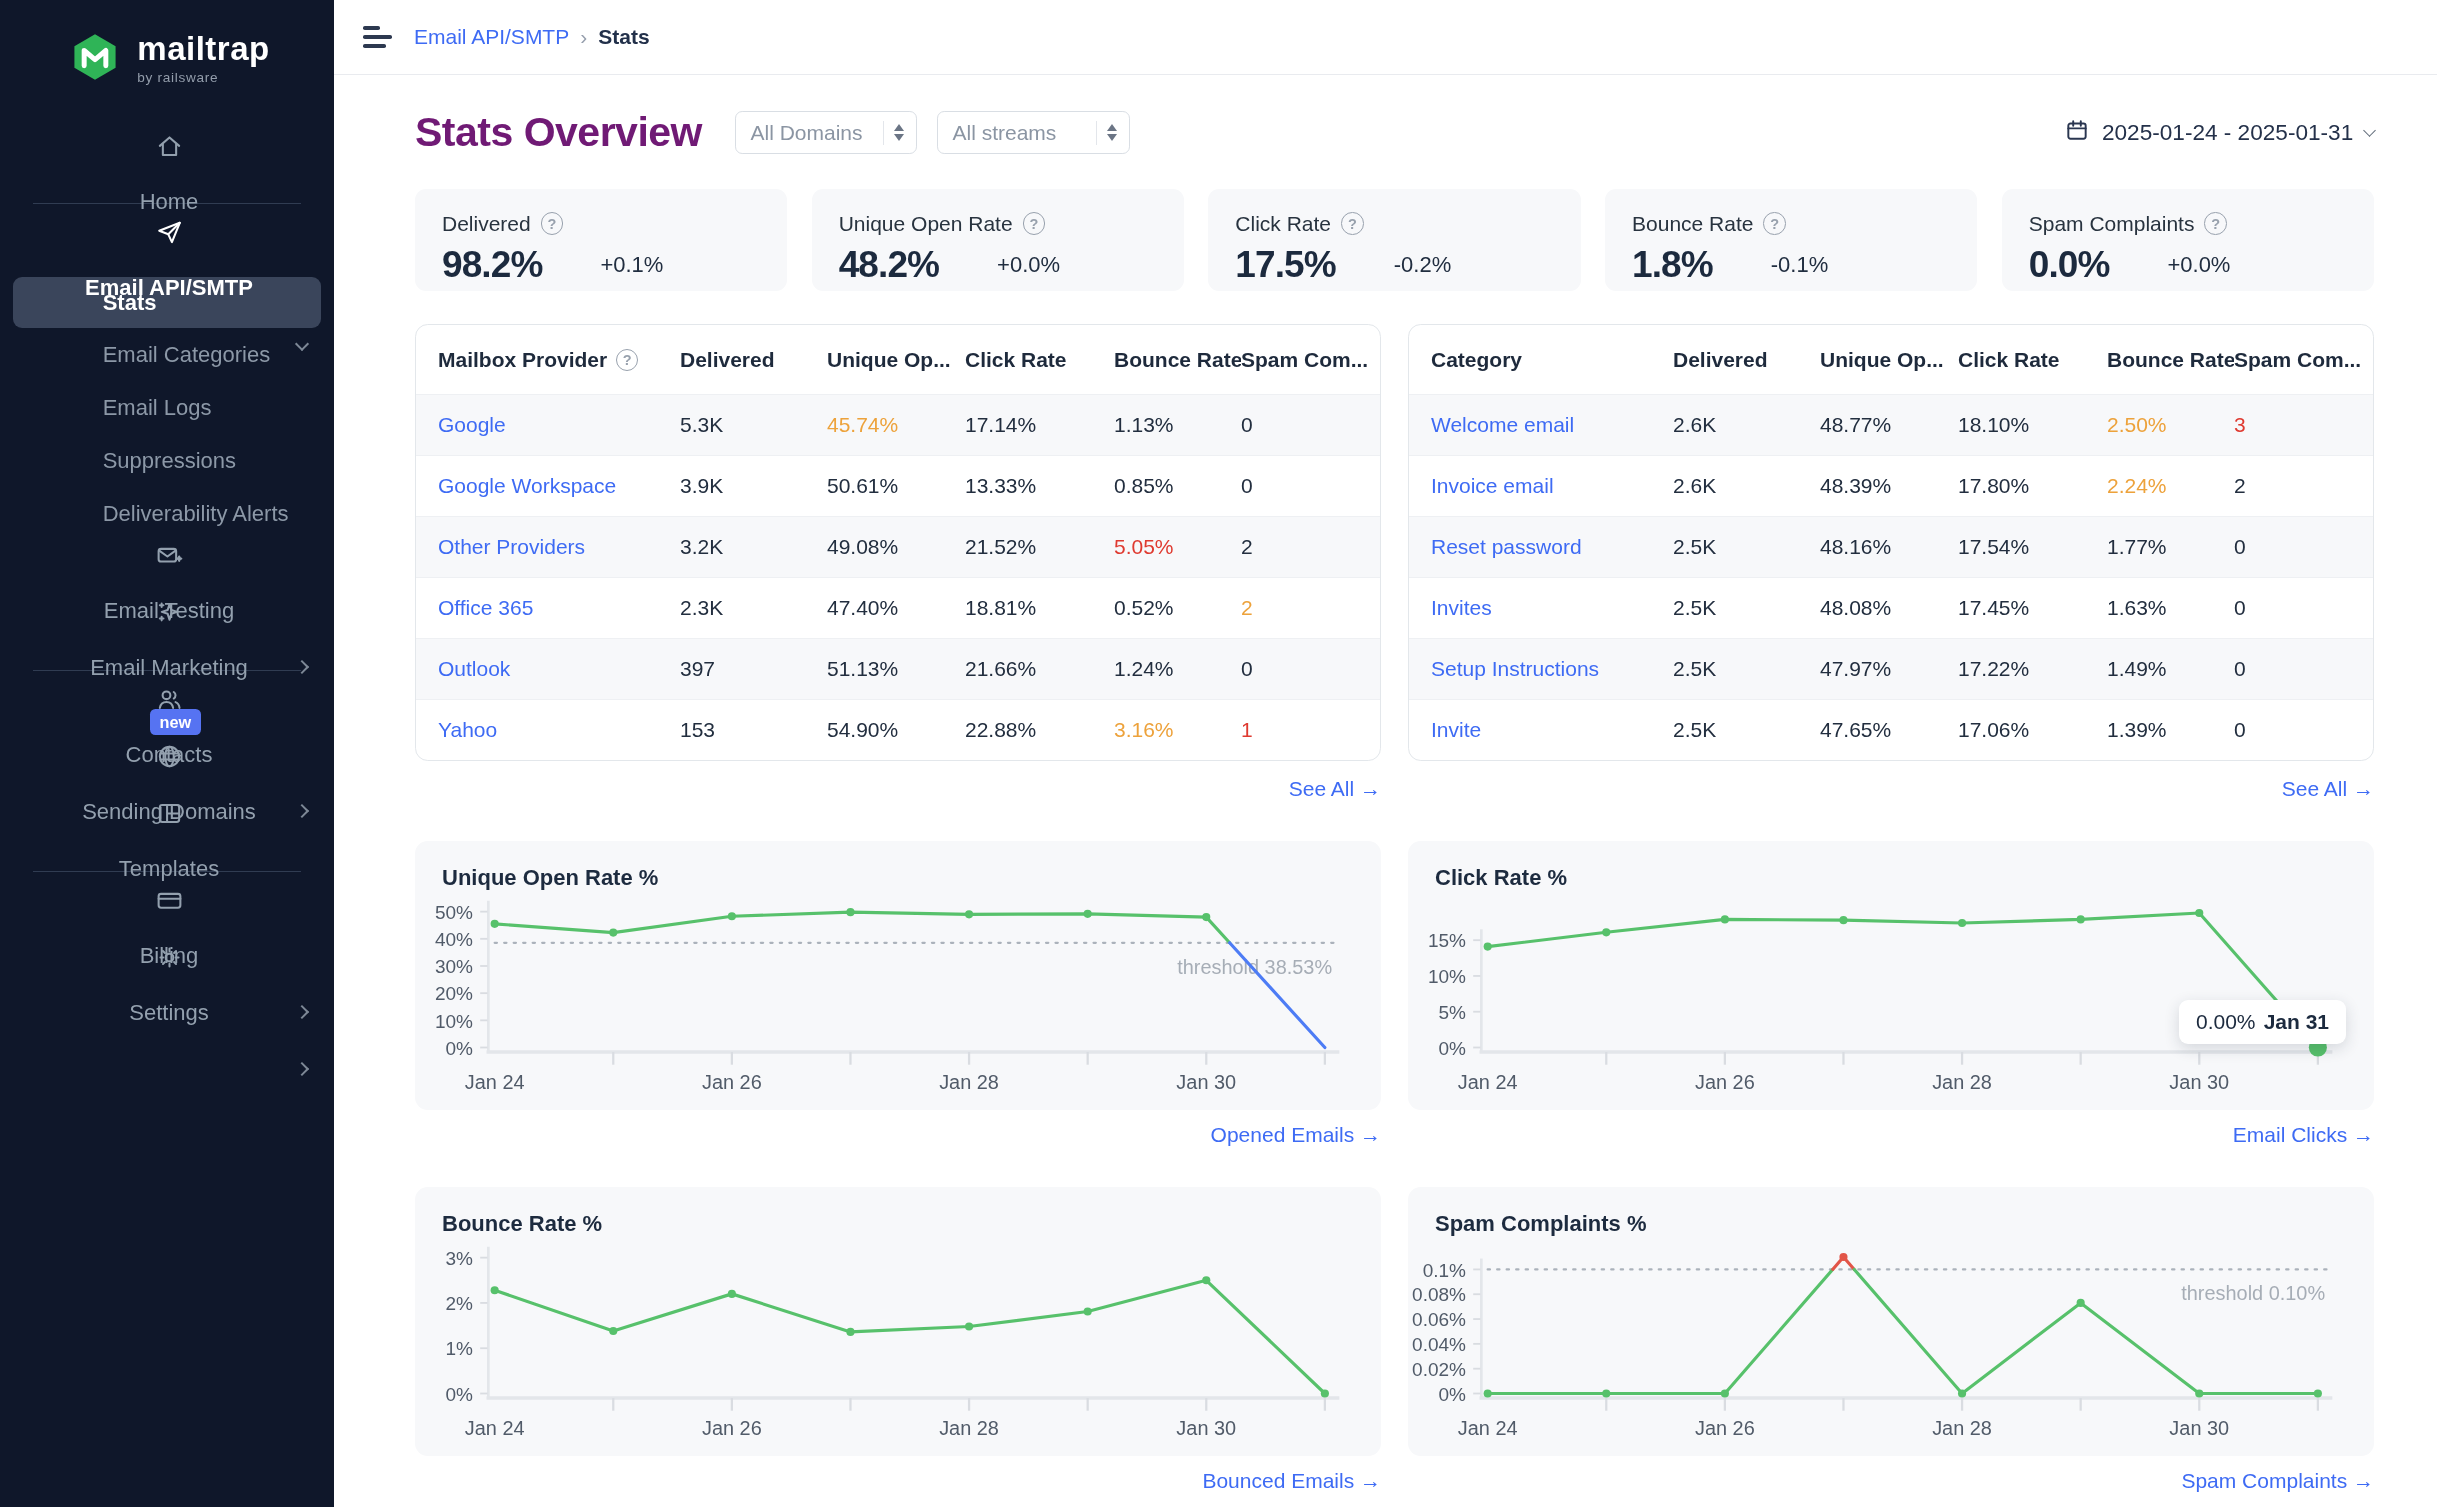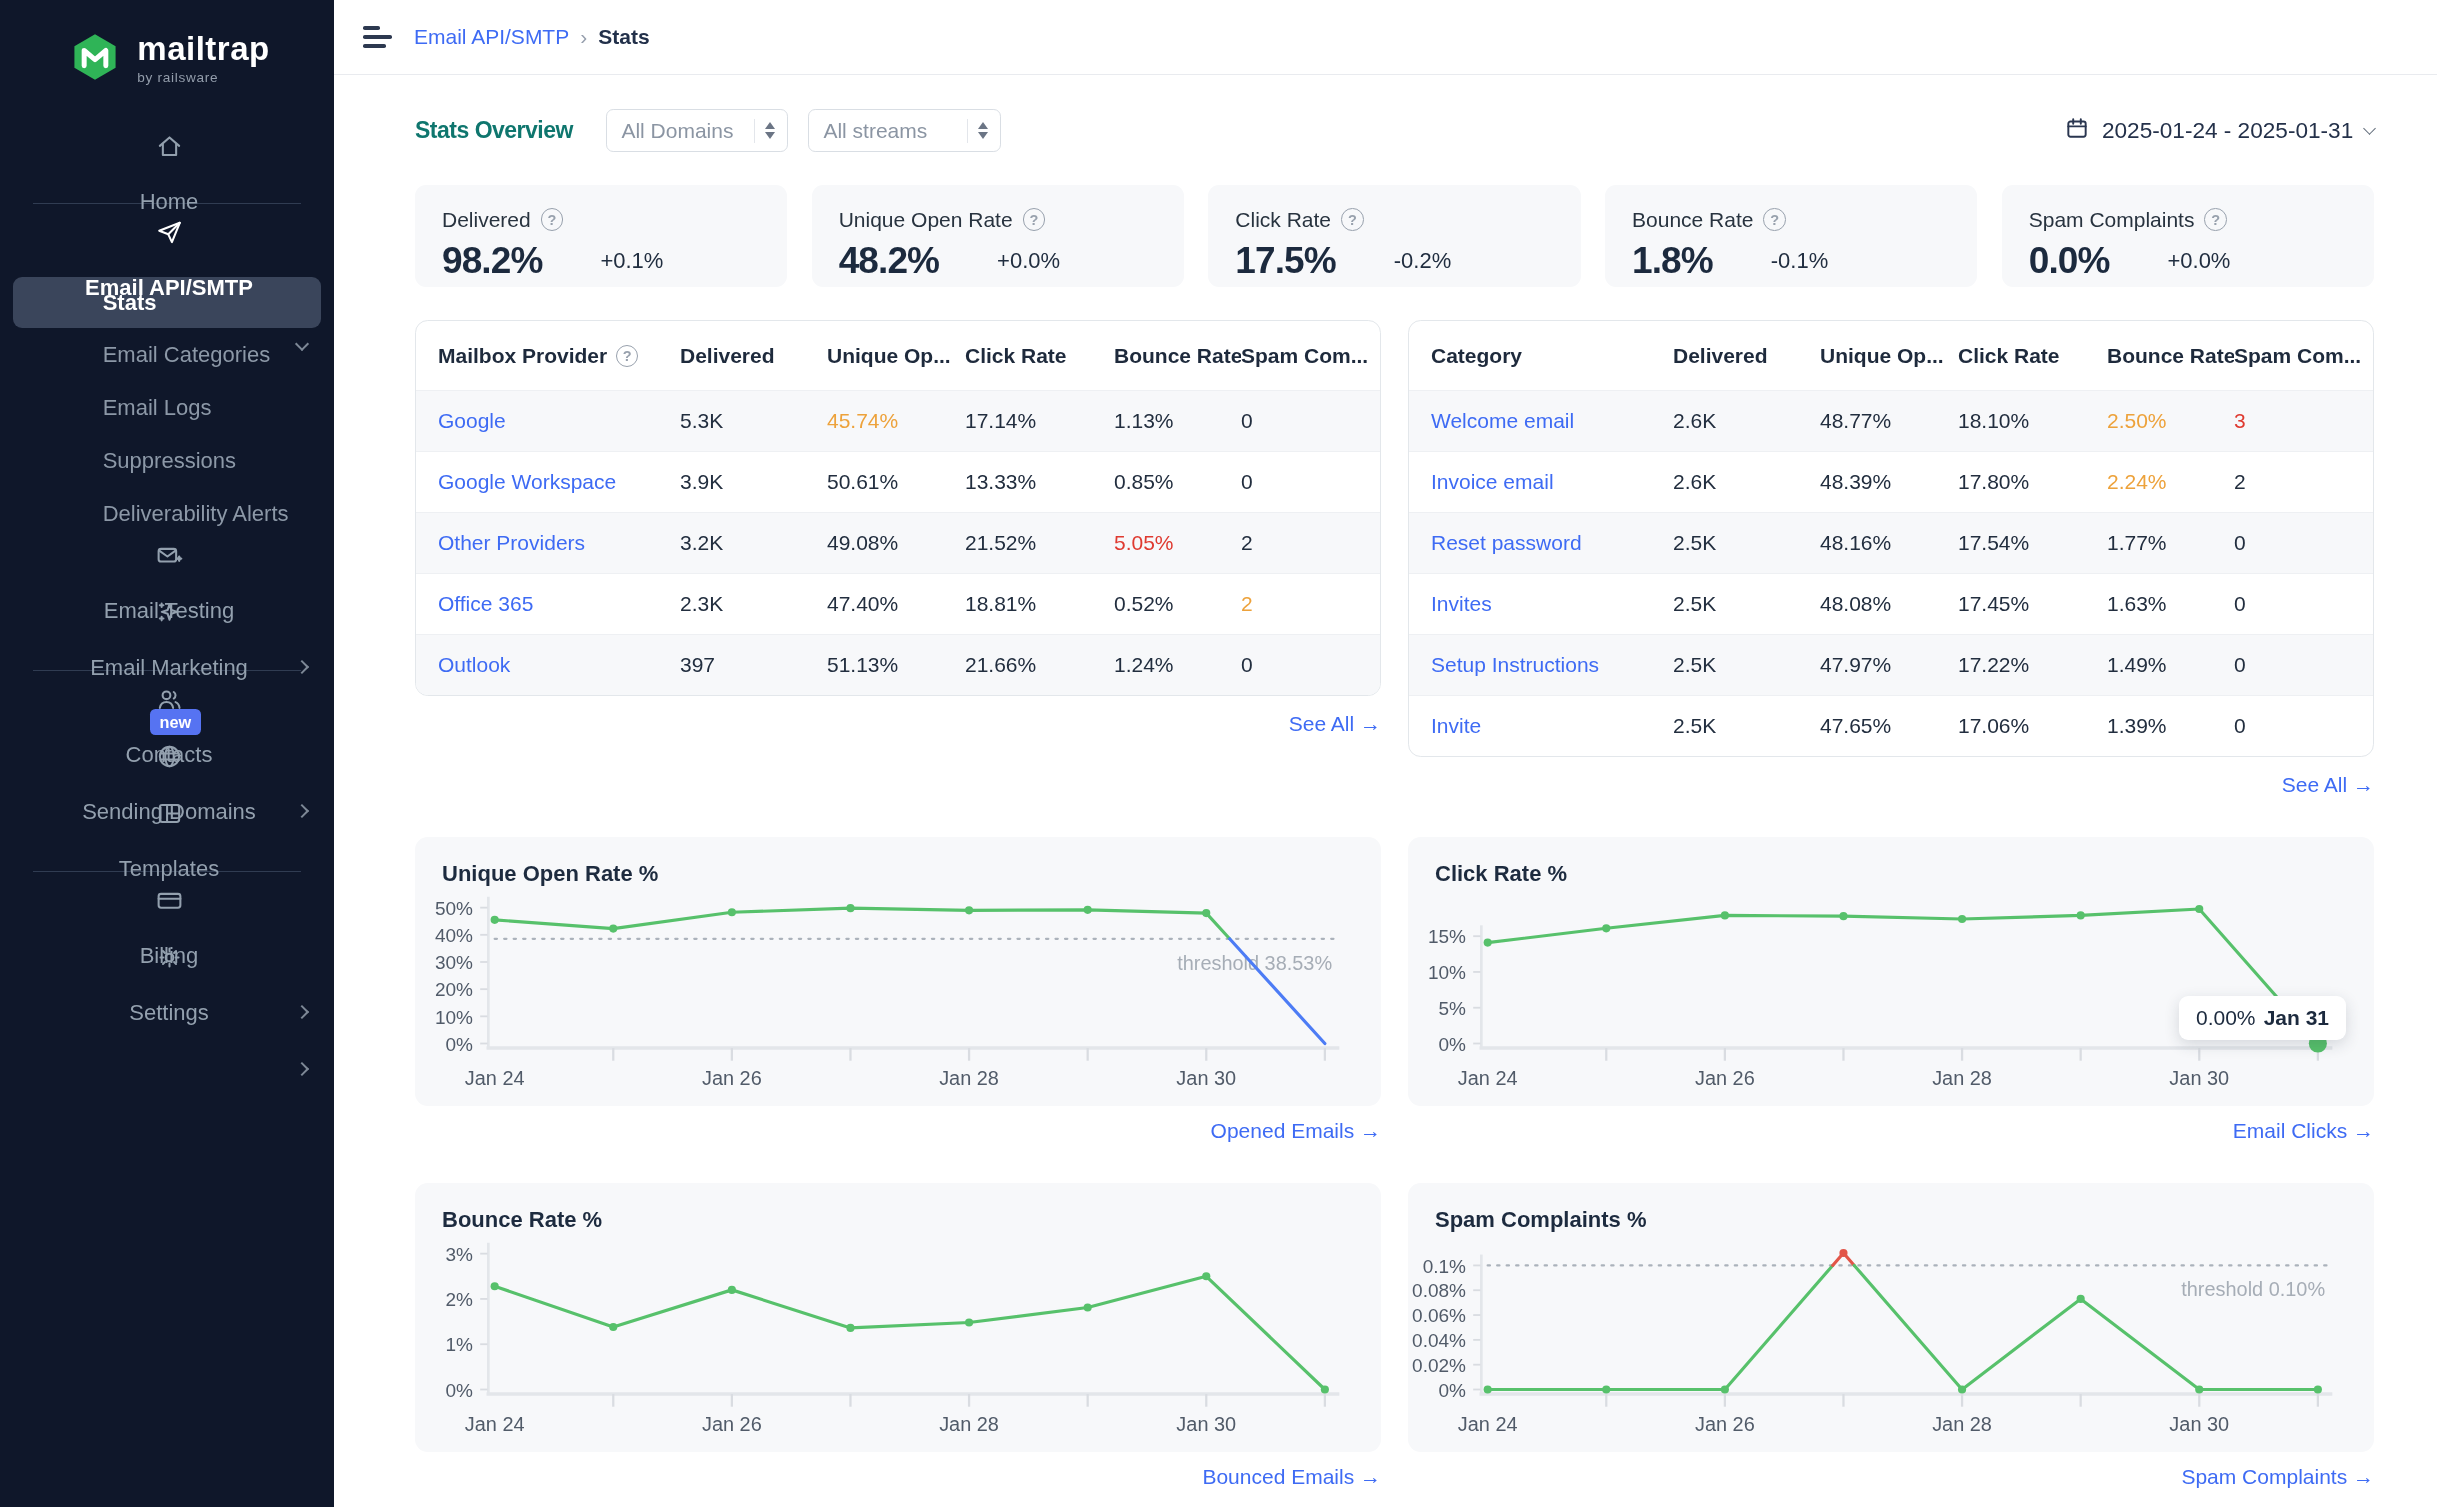--- a/index.html
+++ b/index.html
@@ -33,21 +33,21 @@
   .burger { width:29px; display:flex; flex-direction:column; gap:5.4px; cursor:pointer; }
   .burger span { height:3.6px; background:#2d3950; border-radius:1.8px; }
   .burger span:nth-child(1){ width:60%; } .burger span:nth-child(2){ width:100%; } .burger span:nth-child(3){ width:80%; }
   .crumbs { display:flex; align-items:center; gap:11px; font-size:21px; }
   .crumb-link { color:#3e6bf4; }
   .crumb-sep { color:#959eac; }
   .crumb-page { color:#22304a; font-weight:bold; }
 
   .content { padding:27px 64px 0 81px; flex:1; }
   .page-head { display:flex; align-items:center; margin:7.2px 0 33px; }
-  h1 { font-size:23px; color:#0f766e; font-weight:bold; letter-spacing:-0.5px; }
+  h1 { font-size:41px; color:#701a75; font-weight:bold; letter-spacing:-0.5px; }
   .select { margin-left:33px; width:182px; height:43px; border:1.4px solid #d9dee4; border-radius:7.2px; display:flex; align-items:center; padding-left:14.5px; color:#8b95a3; font-size:21px; background:#fff; cursor:pointer; }
   .select.wide { width:193px; margin-left:20px; }
   .sel-right { margin-left:auto; display:flex; align-items:center; height:100%; }
   .sel-div { width:1.4px; height:58%; background:#e3e6eb; margin-right:10px; }
   .arrows { display:flex; flex-direction:column; gap:3.6px; margin-right:11.8px; }
   .tri-up { width:0; height:0; border-left:5.4px solid transparent; border-right:5.4px solid transparent; border-bottom:7.2px solid #6b7585; }
   .tri-dn { width:0; height:0; border-left:5.4px solid transparent; border-right:5.4px solid transparent; border-top:7.2px solid #6b7585; }
   .date-range { margin-left:auto; display:flex; align-items:center; gap:11.8px; color:#24314a; font-size:22.6px; cursor:pointer; }
   .date-range .chev-down { border-color:#5f6a78; width:9px; height:9px; border-width:1.8px; margin-top:-3.6px; }
 
@@ -361,20 +361,28 @@
                 <div>0.52%</div>
                 <div class="warn">2</div>
               </div>
               <div class="trow stripe">
                 <div><a class="tlink">Outlook</a></div>
                 <div>397</div>
                 <div>51.13%</div>
                 <div>21.66%</div>
                 <div>1.24%</div>
                 <div>0</div>
+              </div>
+              <div class="trow">
+                <div><a class="tlink">Yahoo</a></div>
+                <div>153</div>
+                <div>54.90%</div>
+                <div>22.88%</div>
+                <div class="warn">3.16%</div>
+                <div class="bad">1</div>
               </div>
             </div>
           </div>
           <div class="see-all"><a class="blue-link">See All →</a></div>
         </div>
         <div>
           <div class="tcard">
             <div class="trow head">
               <div class="hcell">
                 <span>Category</span>

